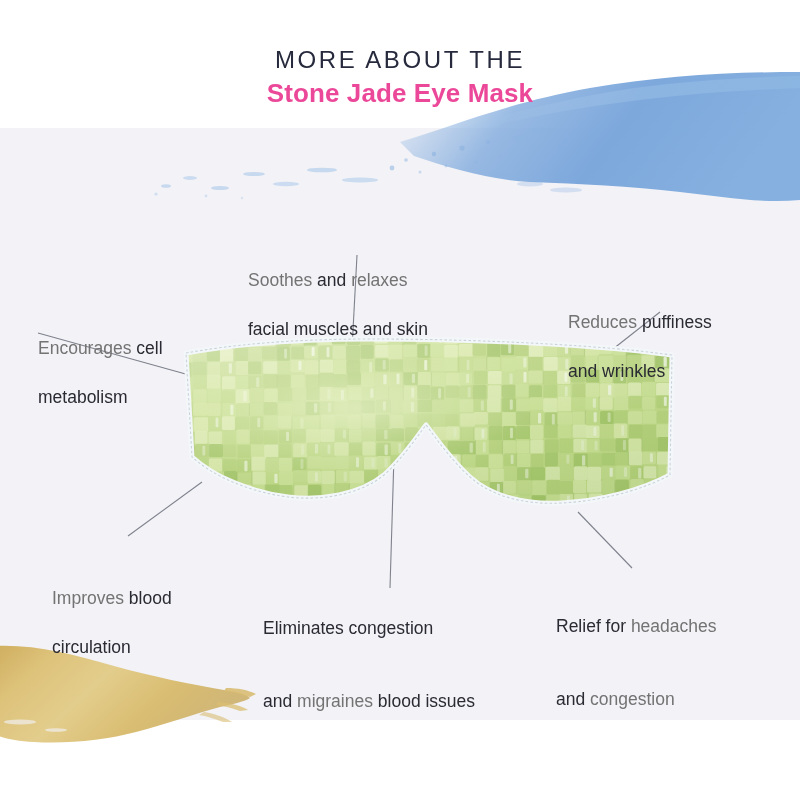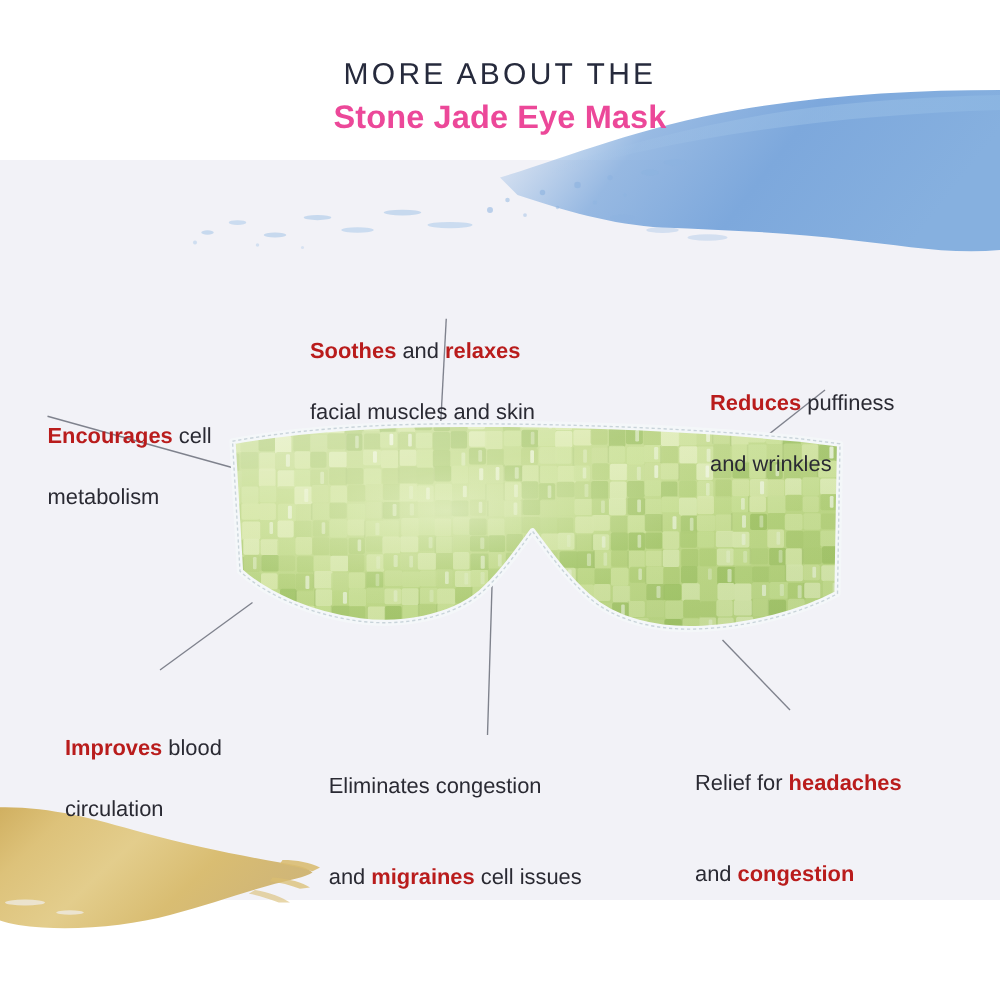--- a/index.html
+++ b/index.html
@@ -76,21 +76,21 @@
 
   
   .callout {
     position: absolute;
     font-size: 17.5px;
     line-height: 1.38;
     color: #2a2a33;
     z-index: 5;
     white-space: pre-line;
   }
-  .callout b { font-weight: bold; color: #b91c1c; }
+  .callout b { font-weight: normal; color: #737373; }
   .c-soothes     { left: 248px; top: 220px; }
   .c-reduces     { left: 568px; top: 262px; }
   .c-encourages  { left: 38px;  top: 288px; }
   .c-improves    { left: 52px;  top: 538px; }
   .c-eliminates  { left: 263px; top: 592px; }
   .c-relief      { left: 556px; top: 566px; }
 
   
   .mask-wrap {
     position: absolute;
@@ -1070,21 +1070,21 @@
   <div class="callout c-improves">
     <div>
       <b>Improves</b><span> blood</span>
     </div>
     <div>circulation</div>
   </div>
 
   <div class="callout c-eliminates">
     <div>Eliminates congestion</div>
     <div>
-      <span>and </span><b>migraines</b><span> cell issues</span>
+      <span>and </span><b>migraines</b><span> blood issues</span>
     </div>
   </div>
 
   <div class="callout c-relief">
     <div>
       <span>Relief for </span><b>headaches</b>
     </div>
     <div>
       <span>and </span><b>congestion</b>
     </div>

